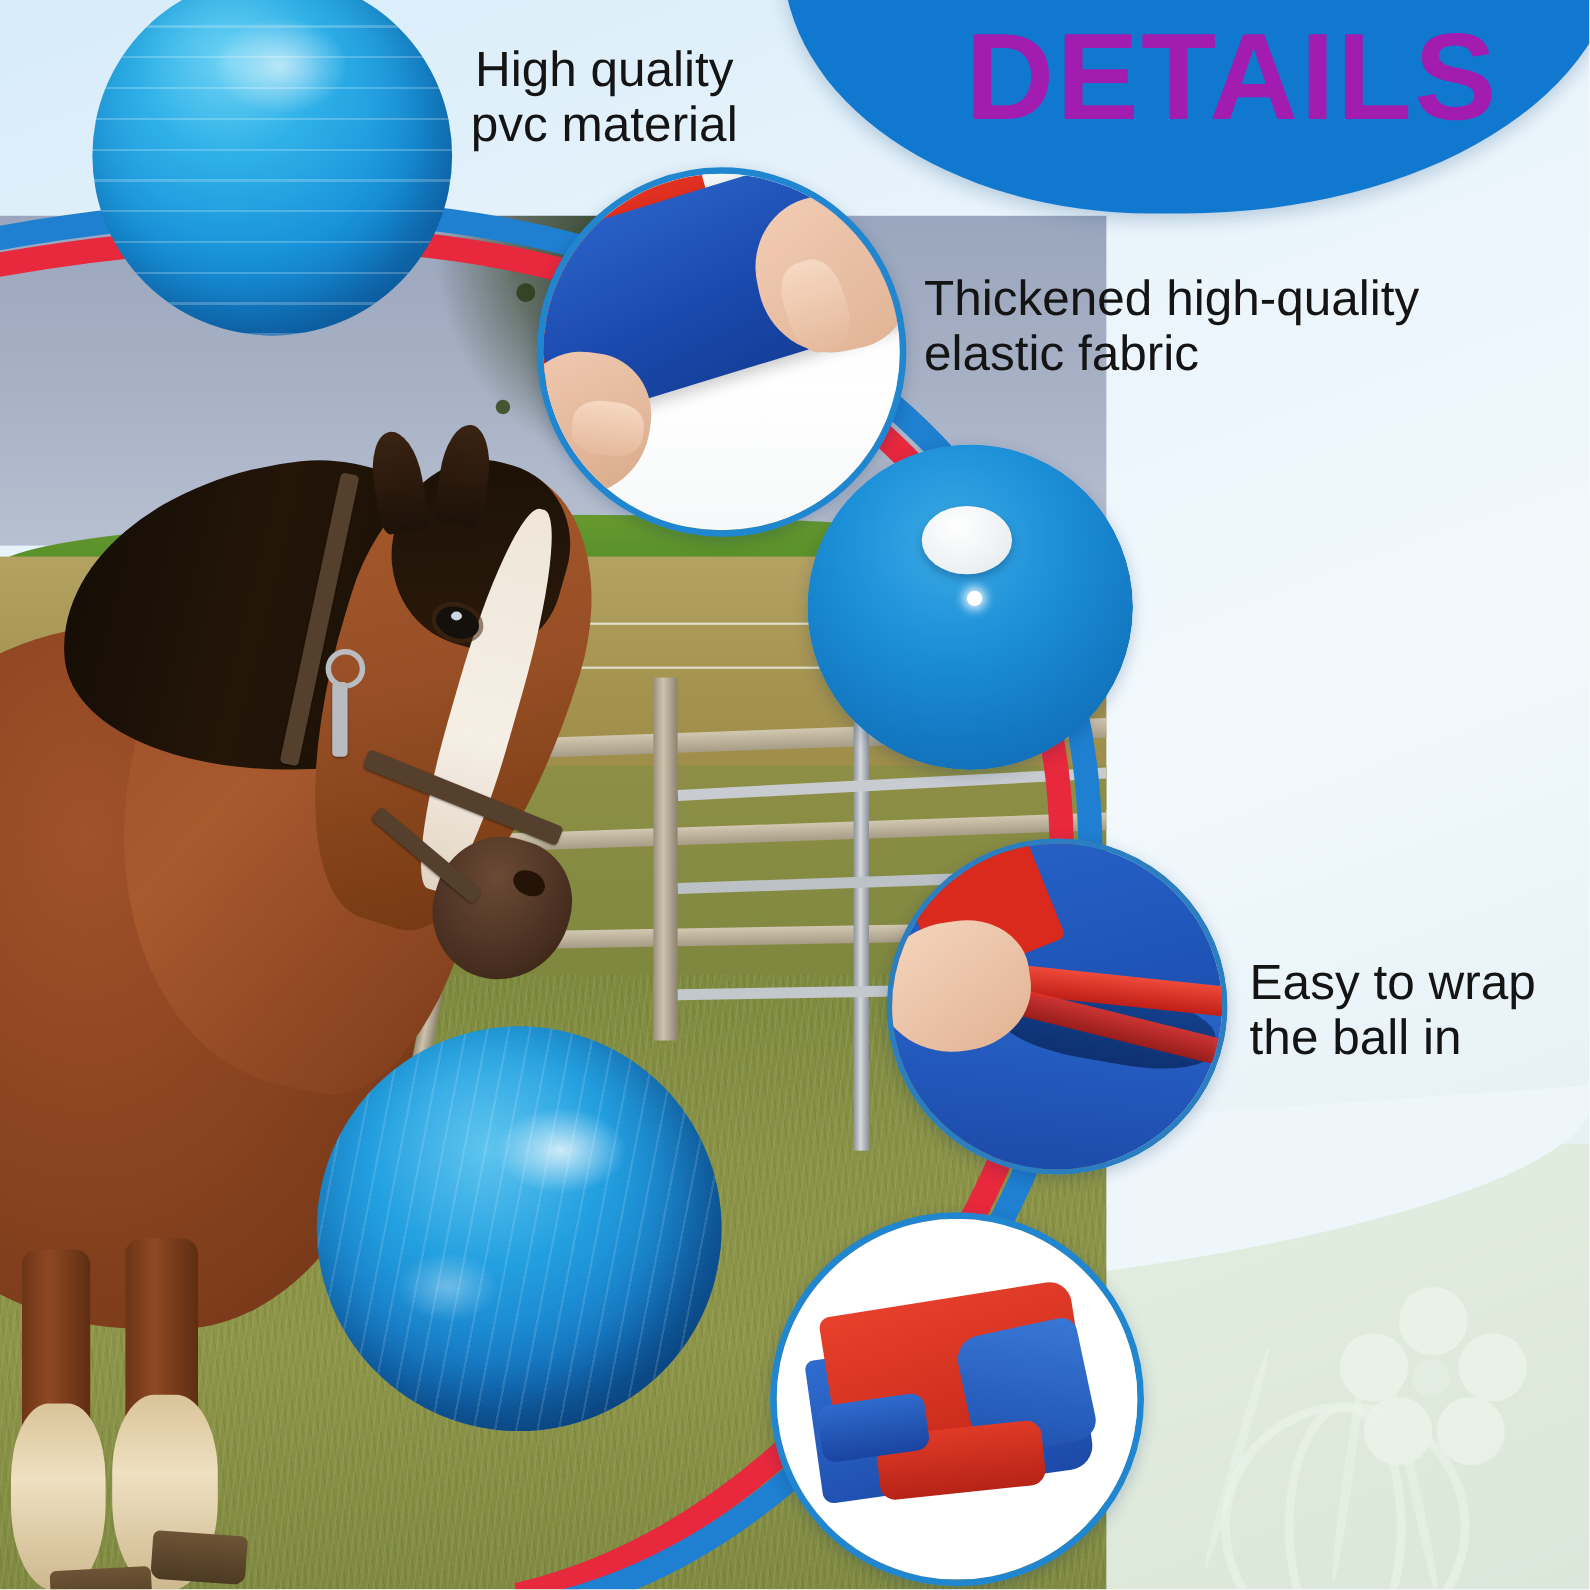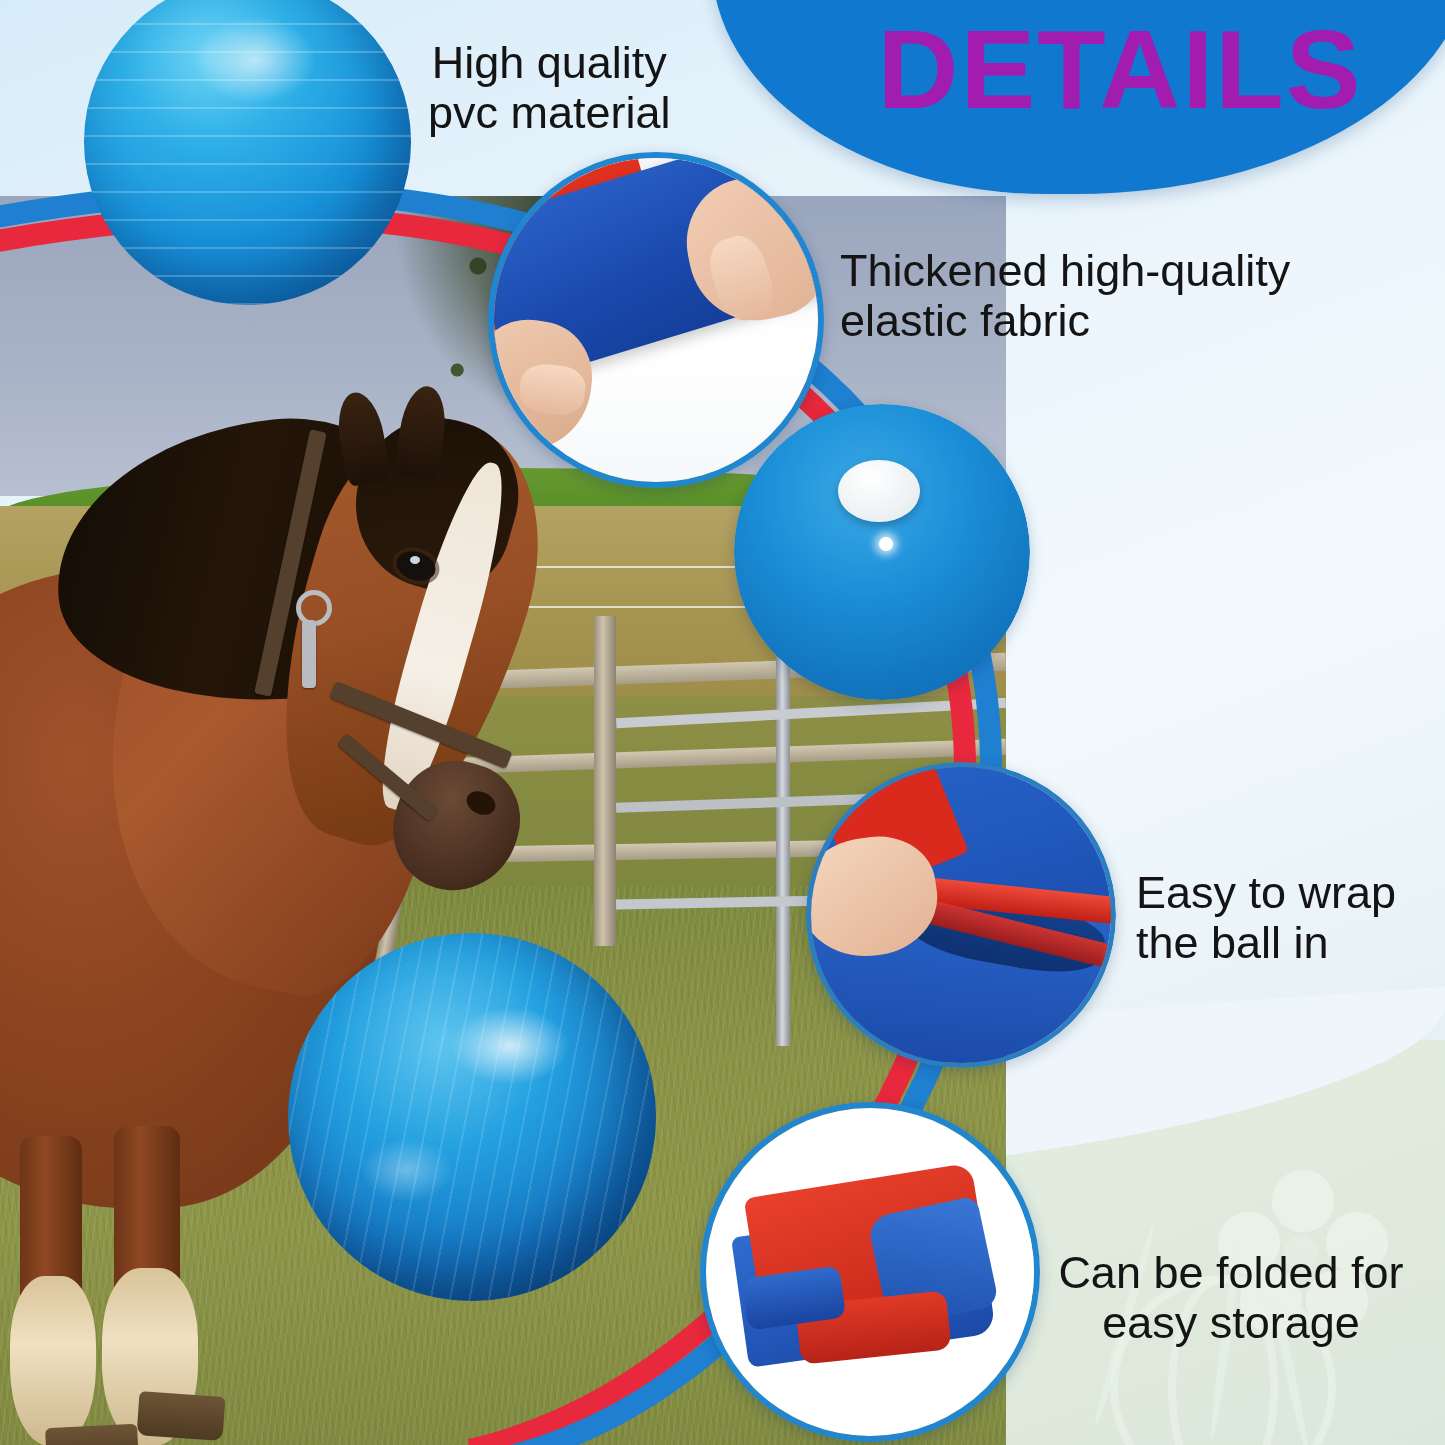--- a/index.html
+++ b/index.html
@@ -315,16 +315,14 @@
     <span class="red2"></span>
     <span class="blu3"></span>
   </div>
 
   <div class="label l1">High quality
 pvc material</div>
   <div class="label l2">Thickened high-quality
 elastic fabric</div>
   <div class="label l4">Easy to wrap
 the ball in</div>
-  <div class="label l5">Can be folded for
-easy storage</div>
 
 </div>
 
 </body></html>

